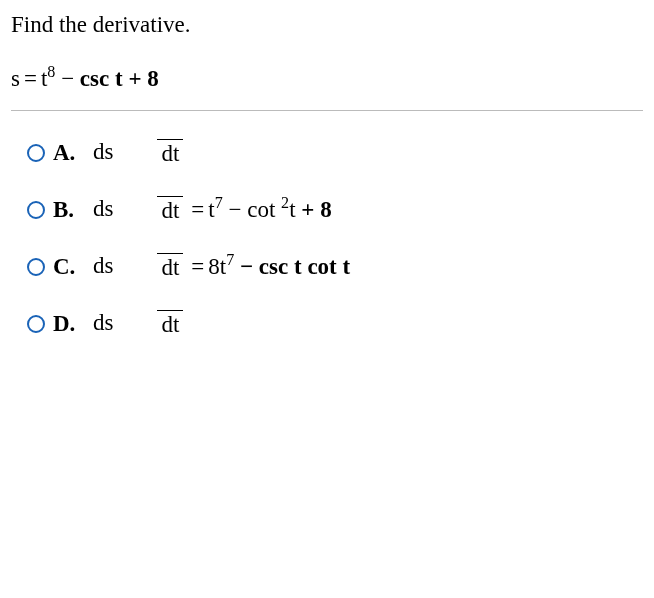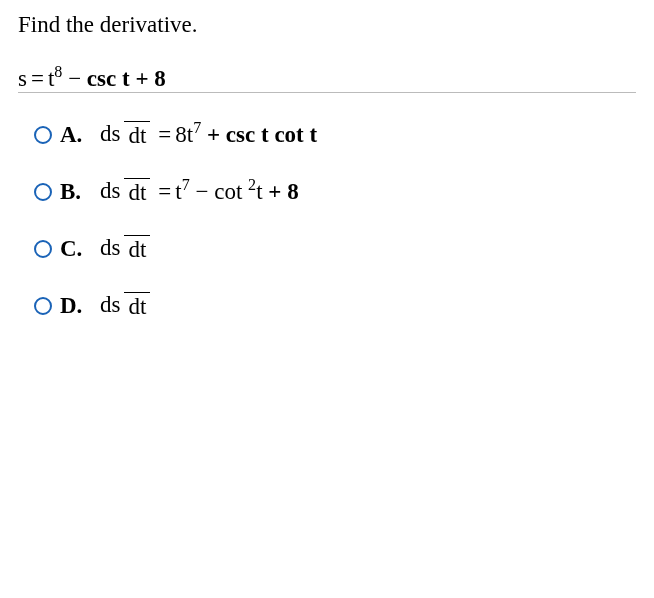--- a/index.html
+++ b/index.html
@@ -6,26 +6,27 @@
     margin: 0;
     padding: 0;
     width: 654px;
     height: 598px;
     background: #fff;
     font-family: "Times New Roman", Times, serif;
     font-size: 23px;
     color: #000;
   }
   .page {
-    padding: 12px 18px;
+    padding: 12px 11px;
   }
   .prompt {
     margin-bottom: 28px;
   }
   .equation {
+    margin-bottom: 18px;
   }
   .rule {
     border: 0;
     border-top: 1px solid #bbb;
     margin: 0 0 28px 0;
   }
   .options {
     padding-left: 16px;
   }
   .option {
@@ -58,20 +59,21 @@
     vertical-align: middle;
     line-height: 1.05;
     margin: 0 2px;
   }
   .frac .num {
     padding: 0 4px 2px 4px;
   }
   .frac .den {
     border-top: 1.5px solid #000;
     padding: 2px 4px 0 4px;
+    margin-left: 40px;
   }
   sup {
     font-size: 0.7em;
     vertical-align: super;
     line-height: 0;
   }
   .eq-text {
     margin-left: 6px;
   }
   .ws { display:inline-block; width:4px; }
@@ -92,23 +94,20 @@
   <div class="options">
 
     <div class="option">
       <div class="radio"></div>
       <div class="option-letter">A.</div>
       <div class="option-math">
         <span class="frac">
           <span class="num">ds</span>
           <span class="den">dt</span>
         </span>
-        <span class="eq-text">
-          <span>=</span><span class="ws"></span><span>8t</span><sup>7</sup><span style="font-weight:bold;"> +  csc t cot t</span>
-        </span>
       </div>
     </div>
 
     <div class="option">
       <div class="radio"></div>
       <div class="option-letter">B.</div>
       <div class="option-math">
         <span class="frac">
           <span class="num">ds</span>
           <span class="den">dt</span>
@@ -120,20 +119,23 @@
     </div>
 
     <div class="option">
       <div class="radio"></div>
       <div class="option-letter">C.</div>
       <div class="option-math">
         <span class="frac">
           <span class="num">ds</span>
           <span class="den">dt</span>
         </span>
+        <span class="eq-text">
+          <span>=</span><span class="ws"></span><span>8t</span><sup>7</sup><span style="font-weight:bold;"> −  csc t cot t</span>
+        </span>
       </div>
     </div>
 
     <div class="option">
       <div class="radio"></div>
       <div class="option-letter">D.</div>
       <div class="option-math">
         <span class="frac">
           <span class="num">ds</span>
           <span class="den">dt</span>

